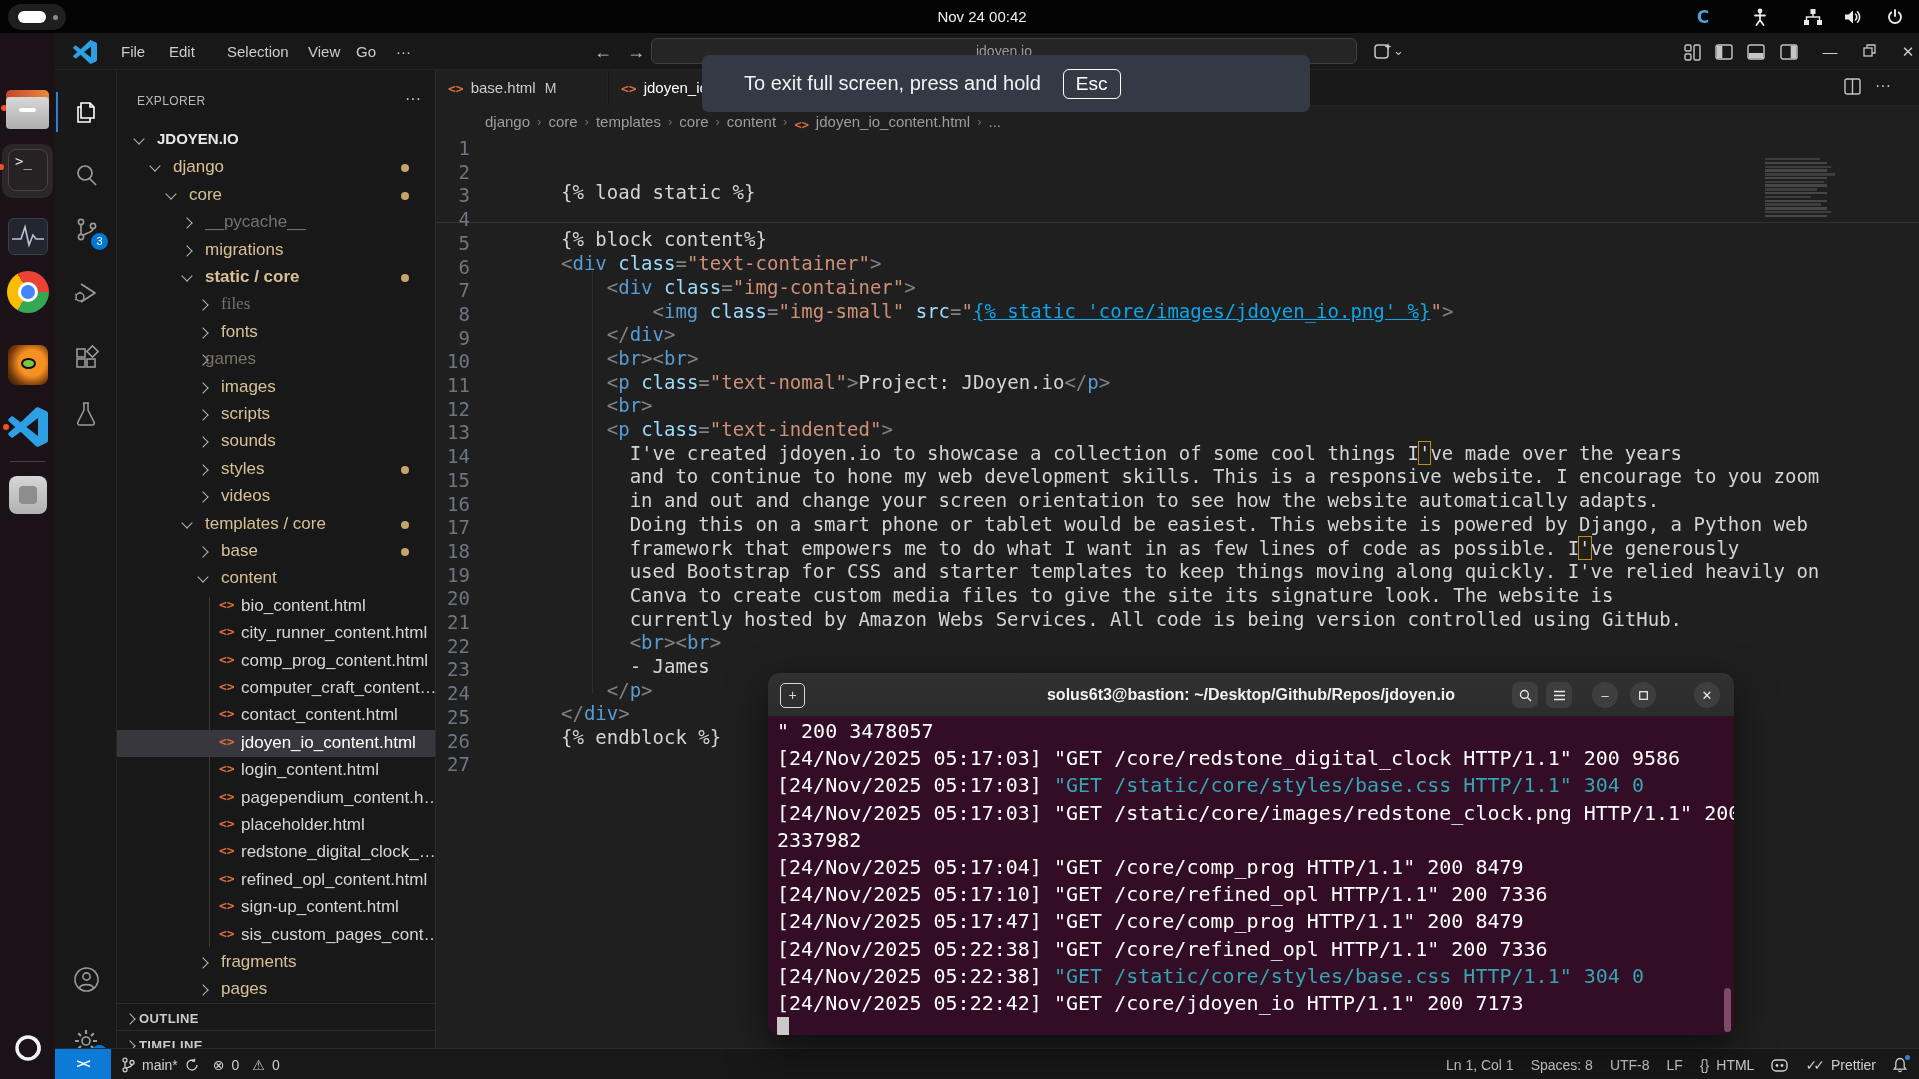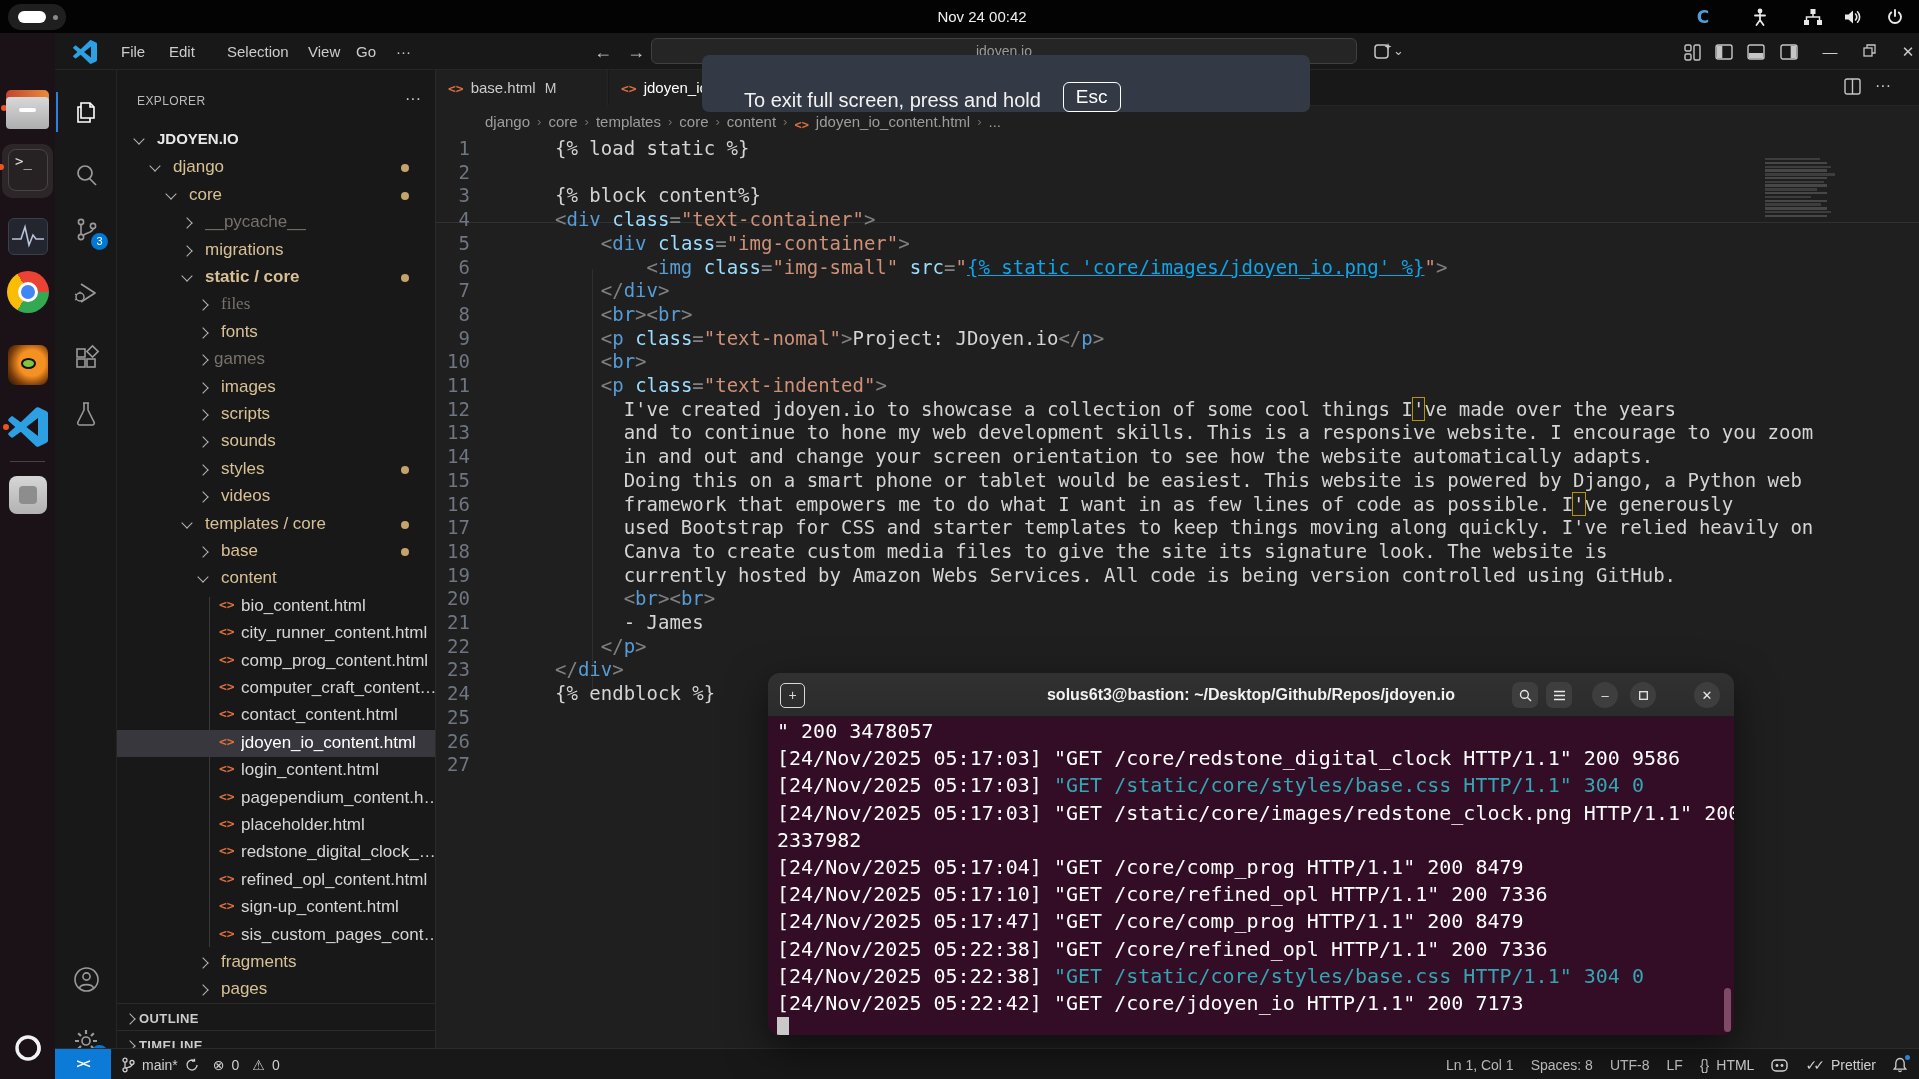--- a/index.html
+++ b/index.html
@@ -91,21 +91,21 @@
   #tab2 { color:#ffffff; }
   .tabflex { display:flex; align-items:center; height:36px; }
   #grp-actions { left:1408px; top:7px; width:70px; color:#cccccc; display:flex; gap:14px; align-items:center; }
   #breadcrumb { left:49px; top:40px; height:22px; color:#9d9d9d; font-size:15px; display:flex; align-items:center; gap:7px; white-space:nowrap; }
   #breadcrumb .sep { color:#6e6e6e; font-size:13px; }
   #breadcrumb .fico { position:relative; font-size:12px; }
 
   #code { left:0; top:64px; width:1483px; height:914px; font-family:"DejaVu Sans Mono", monospace; font-size:19px; }
   .code-line { position:absolute; left:0; width:1483px; height:23.7px; line-height:23.7px; white-space:pre; }
   .code-line .ln { position:absolute; left:0; width:64px; text-align:right; padding-right:30px; color:#6e7681; }
-  .code-line .ct { position:absolute; left:119px; }
+  .code-line .ct { position:absolute; left:125px;margin-top:44px; }
   #l1-underline { left:0px; top:88px; width:1483px; height:1px; background:#313131; }
   #indent-guide { left:156px; top:135px; width:1px; height:425px; background:#2e2e2e; }
   .sg-d { color:#d4d4d4; } .sg-t { color:#569cd6; } .sg-a { color:#9cdcfe; }
   .sg-s { color:#ce9178; } .sg-p { color:#808080; }
   .sg-l { color:#0ea5e9; text-decoration:underline; }
   .sg-hl { color:#d4d4d4; outline:1px solid #b89500; }
   #minimap { left:1329px; top:24px; width:78px; height:66px; }
   #minimap div { height:2.4px; margin-bottom:1.4px; background:#3d3d3d; }
   #minimap div:nth-child(2n) { background:#474747; width:80% !important; }
 
@@ -125,21 +125,21 @@
   .term-btn { top:9px; width:26px; height:26px; background:#3e3e3e; border-radius:7px; display:flex; align-items:center; justify-content:center; }
   .term-circle { top:9px; width:26px; height:26px; background:#3e3e3e; border-radius:50%; display:flex; align-items:center; justify-content:center; color:#e8e8e8; font-size:13px; }
   #term-body { left:0; top:44px; width:966px; height:318px; background:#330c26; }
   #term-lines { position:absolute; left:9px; top:1px; width:950px; }
   .term-line { position:absolute; left:0; white-space:pre; font-family:"DejaVu Sans Mono", monospace; font-size:20px; height:27.2px; line-height:27.2px; }
   .tg-w { color:#ffffff; } .tg-c { color:#35a5b1; }
   #term-cursor { position:absolute; left:9px; top:300px; width:12px; height:24px; background:#c9c9c9; }
   #term-scroll { position:absolute; right:3px; top:271px; width:7px; height:44px; background:#7d4b66; border-radius:4px; }
 
   
-  #toast { left:702px; top:55px; width:608px; height:57px; background:#333a45; border-radius:7px; z-index:60; display:flex; align-items:flex-end; }
+  #toast { left:702px; top:55px; width:608px; height:57px; background:#333a45; border-radius:7px; z-index:60; display:flex; align-items:center; }
   #toast-text { margin-left:42px; color:#f2f2f2; font-size:20px; }
   #toast-key { margin-left:22px; border:1.6px solid #ffffff; border-radius:6px; color:#ffffff; font-size:19px; padding:3px 12px; }
 
   svg { overflow:visible; }
 </style>
 </head>
 <body>
 
 <div id="stage">
 
@@ -373,21 +373,21 @@
           <div class="trow folder dim" style="top: 164.4px;">
             <span class="chev closed" style="left: 82px;"></span>
             <span class="lbl" style="left: 104px; font-family: Liberation Serif, serif;">files</span>
           </div>
           <div class="trow folder" style="top: 191.8px;">
             <span class="chev closed" style="left: 82px;"></span>
             <span class="lbl" style="left: 104px;">fonts</span>
           </div>
           <div class="trow folder dim" style="top: 219.2px;">
             <span class="chev closed" style="left: 82px;"></span>
-            <span class="lbl" style="left: 97px;">games</span>
+            <span class="lbl" style="left: 88px;">games</span>
           </div>
           <div class="trow folder" style="top: 246.6px;">
             <span class="chev closed" style="left: 82px;"></span>
             <span class="lbl" style="left: 104px;">images</span>
           </div>
           <div class="trow folder" style="top: 274px;">
             <span class="chev closed" style="left: 82px;"></span>
             <span class="lbl" style="left: 104px;">scripts</span>
           </div>
           <div class="trow folder" style="top: 301.4px;">

